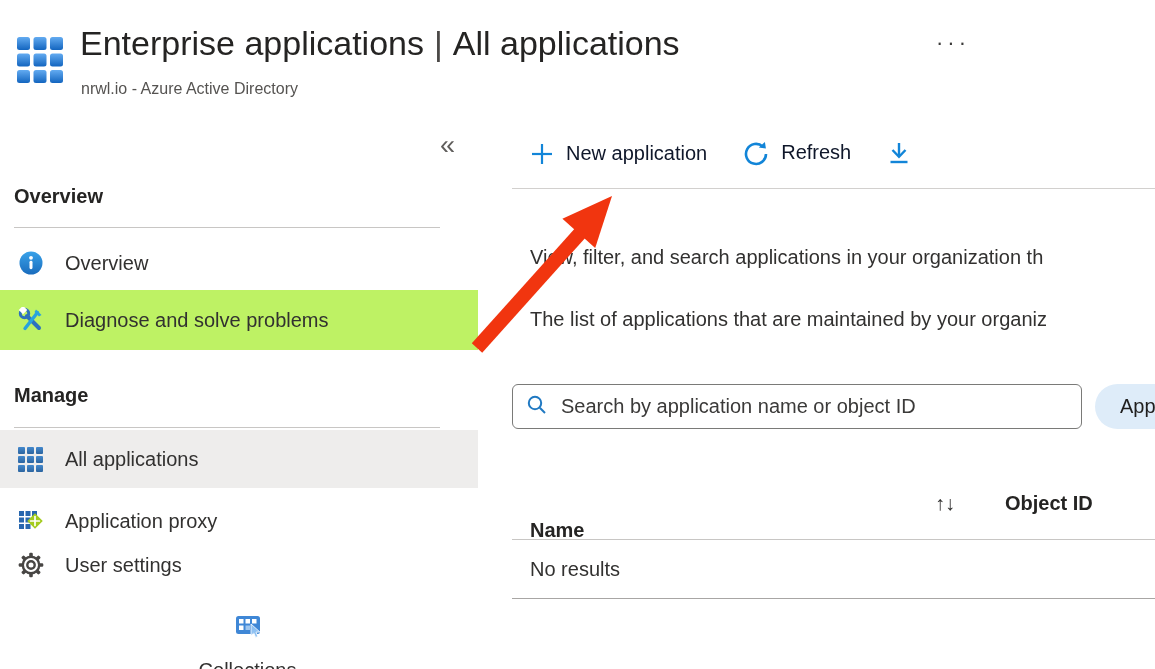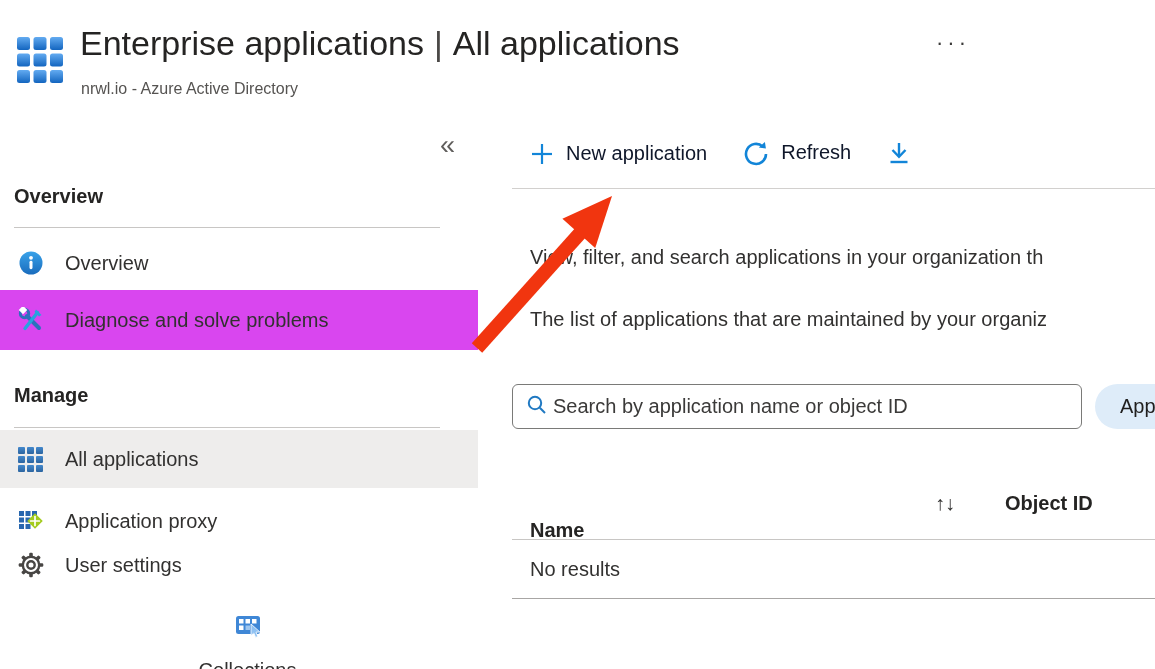--- a/index.html
+++ b/index.html
@@ -23,39 +23,39 @@
   .section-heading { position:absolute; left:14px; font-size:20px; font-weight:700; color:#252423; }
   .heading-overview { top:57px; }
   .heading-manage { top:256px; }
   .sb-divider { position:absolute; left:14px; width:426px; height:1px; background:#c8c6c4; }
   .sb-divider-1 { top:99px; }
   .sb-divider-2 { top:299px; }
   .nav-item { position:absolute; left:0; width:478px; display:flex; align-items:center;
     padding-left:17px; gap:21px; font-size:20px; color:#323130; cursor:pointer; }
   .nav-item .ic { width:27px; height:27px; flex:0 0 27px; display:flex; align-items:center; justify-content:center; }
   .item-overview     { top:109px; height:52px; }
-  .item-diagnose     { top:162px; height:60px; background:#d946ef; }
+  .item-diagnose     { top:162px; height:60px; background:#bef264; }
   .item-allapps      { top:302px; height:58px; background:#eeedec; }
   .item-appproxy     { top:368px; height:50px; }
   .item-usersettings { top:412px; height:50px; }
   .item-collections  { top:483px; height:50px;flex-direction:column; }
 
   
   .main { position:absolute; left:512px; top:128px; width:643px; height:541px; }
   .toolbar { position:absolute; left:18px; top:13px; display:flex; align-items:center;
     gap:36px; white-space:nowrap; }
   .tb-btn { display:flex; align-items:flex-start; gap:12px; background:none; border:none;
     font-family:inherit; font-size:20px; color:#0f172a; cursor:pointer; white-space:nowrap; }
   .toolbar-divider { position:absolute; left:0; top:60px; width:643px; height:1px; background:#d2d0ce; }
   .desc { position:absolute; left:18px; font-size:20px; color:#323130; white-space:nowrap; }
   .desc-1 { top:118px; }
   .desc-2 { top:180px;text-align:center; }
   .search-box { position:absolute; left:0; top:256px; width:570px; height:45px;
     border:1.5px solid #7a7a78; border-radius:6px; display:flex; align-items:center;
-    padding:0 10px 0 12px; gap:4px; background:#fff; }
+    padding:0 10px 0 12px; gap:12px; background:#fff; }
   .search-box input { border:none; outline:none; flex:1; font-family:inherit; font-size:20px; color:#323130; background:transparent; }
   .search-box input::placeholder { color:#3b3a39; opacity:1; }
   .filter-pill { position:absolute; left:583px; top:256px; width:95px; height:45px;
     background:#deecf9; border-radius:23px 0 0 23px; display:flex; align-items:center;
     padding-left:25px; font-size:20px; color:#201f1e; border:none; font-family:inherit; cursor:pointer; }
   .results-count { position:absolute; left:18px; top:317px; font-size:20px; color:#1b1a19; }
   .col-header { position:absolute; top:364px; font-size:20px; font-weight:700; color:#252423; }
   .col-name { left:18px;margin-top:27px; }
   .col-objectid { left:493px; }
   .sort-glyph { position:absolute; left:423px; top:364px; font-size:20px; color:#323130; cursor:pointer; }

